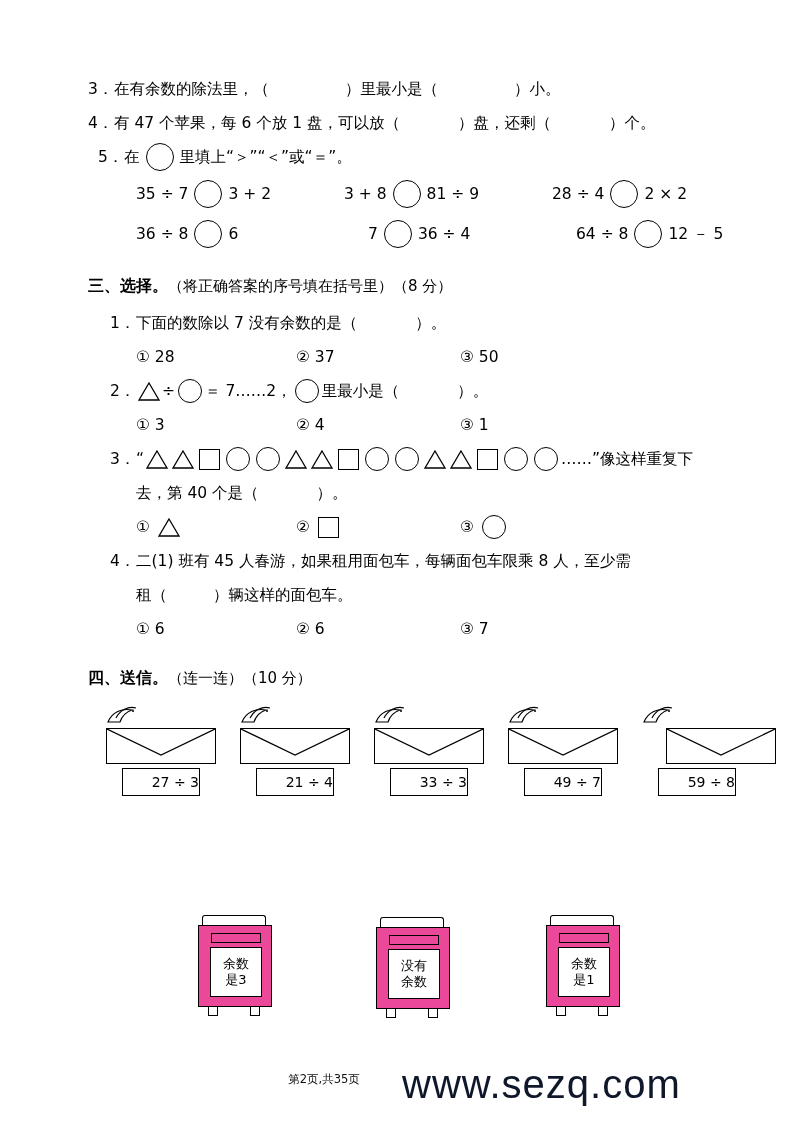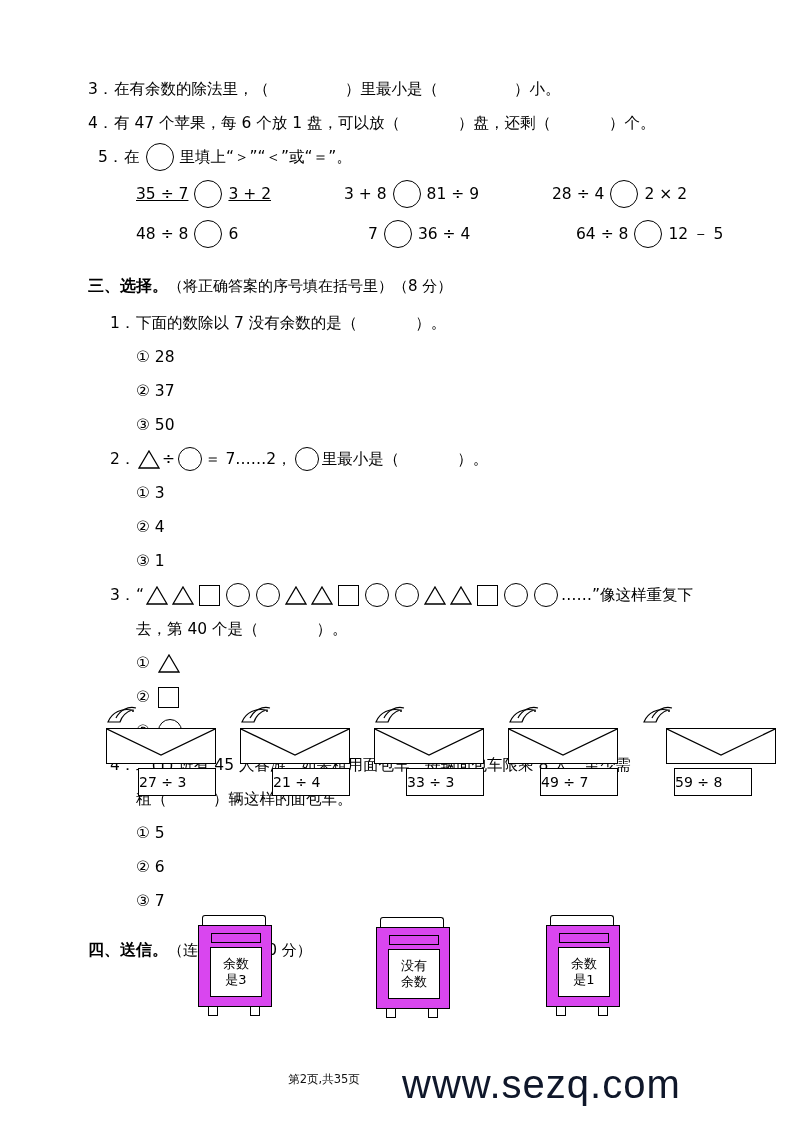--- a/index.html
+++ b/index.html
@@ -93,21 +93,20 @@
   .cmp-item{
     display:flex;
     align-items:center;
     white-space:nowrap;
   }
   .opts{
     display:flex;
     font-size:15.5px;
     line-height:34px;
     padding-left:48px;
-    flex-direction:column;
   }
   .opt{ white-space:nowrap; }
   .q-line{
     font-size:15.5px;
     line-height:34px;
     white-space:nowrap;
     display:flex;
     align-items:center;
   }
   .shapes-seq{
@@ -136,24 +135,24 @@
     content:"";
     position:absolute;
     left:0;top:0;
     width:0;height:0;
     border-left:54px solid transparent;
     border-right:54px solid transparent;
     border-top:26px solid transparent;
   }
   .env-label{
     position:absolute;
-    left:32px;top:40px;
+    left:16px;top:40px;
     width:76px;height:26px;
     border:1.3px solid #000;
-    text-align:left;
+    text-align:right;
     font-size:14px;
     line-height:26px;
     background:#fff;
   }
   .bird{
     position:absolute;
     left:-4px;
     top:-26px;
     width:40px;height:28px;
   }
@@ -173,21 +172,21 @@
     width:62px;height:9px;
     border:1.3px solid #000;
     margin:0 auto;
     border-bottom:none;
     border-radius:3px 3px 0 0;
   }
   .mb-body{
     width:72px;height:80px;
     border:1.4px solid #000;
     position:relative;
-    background:#d946ef;
+    background:#ec4899;
   }
   .mb-slot{
     position:absolute;
     left:12px;top:7px;
     width:48px;height:8px;
     border:1.2px solid #000;
   }
   .mb-text{
     position:absolute;
     left:11px;top:21px;
@@ -258,40 +257,40 @@
     </div>
 
     <div class="row" style="padding-left:10px;">
       <span class="num">5．</span>
       <span>在</span>
       <span class="circle"></span>
       <span>里填上“＞”“＜”或“＝”。</span>
     </div>
 
     <div class="cmp-row">
-      <div class="cmp-item" style="width:200px;text-decoration:underline;">
+      <div class="cmp-item" style="width:200px;">
         <span>35 ÷ 7</span>
         <span class="circle"></span>
         <span>3 + 2</span>
       </div>
       <div class="cmp-item" style="width:208px;margin-left:8px;">
         <span>3 + 8</span>
         <span class="circle"></span>
         <span>81 ÷ 9</span>
       </div>
       <div class="cmp-item">
         <span>28 ÷ 4</span>
         <span class="circle"></span>
         <span>2 × 2</span>
       </div>
     </div>
 
     <div class="cmp-row">
       <div class="cmp-item" style="width:200px;">
-        <span>48 ÷ 8</span>
+        <span>36 ÷ 8</span>
         <span class="circle"></span>
         <span>6</span>
       </div>
       <div class="cmp-item" style="width:208px;padding-left:32px;">
         <span>7</span>
         <span class="circle"></span>
         <span>36 ÷ 4</span>
       </div>
       <div class="cmp-item">
         <span>64 ÷ 8</span>
@@ -410,21 +409,21 @@
     <div class="q-line" style="padding-left:22px;">
       <span class="num">4．</span>
       <span>二(1) 班有 45 人春游，如果租用面包车，每辆面包车限乘 8 人，至少需</span>
     </div>
     <div class="q-line" style="padding-left:48px;">
       <span>租（</span>
       <span class="blank-sm"></span>
       <span>）辆这样的面包车。</span>
     </div>
     <div class="opts">
-      <span class="opt" style="width:160px;">① 5</span>
+      <span class="opt" style="width:160px;">① 6</span>
       <span class="opt" style="width:164px;">② 6</span>
       <span class="opt">③ 7</span>
     </div>
 
     <div class="section-head" style="margin-top:12px;">
       <span>四、送信。</span><span class="normal">（连一连）（10 分）</span>
     </div>
 
   </div>
 

